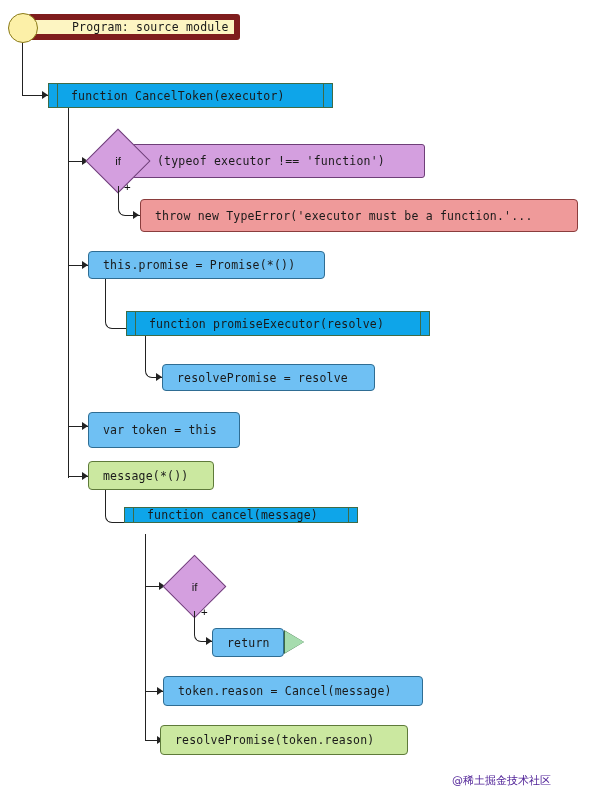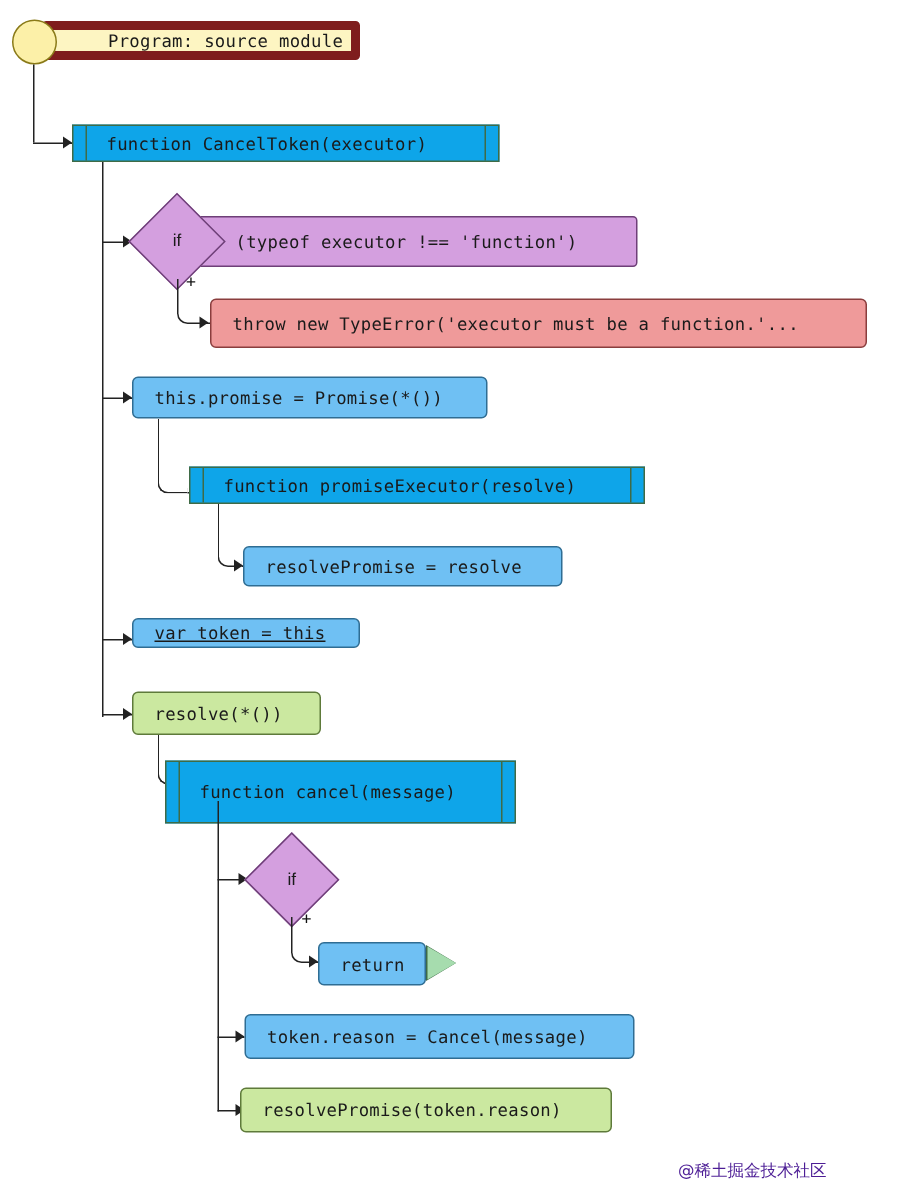--- a/index.html
+++ b/index.html
@@ -196,34 +196,34 @@
 
   <div class="elbow" style="left:145px; top:336px; width:16px; height:42px;"></div>
   <div class="hline ln" style="left:161px; top:377px; width:2px; height:1px;"></div>
   <div class="arrow-r" style="left:156px; top:373px;"></div>
   <div class="node stmt blue" style="left:162px; top:364px; width:213px; height:27px;">
     <span>resolvePromise = resolve</span>
   </div>
 
   <div class="hline ln" style="left:68px; top:426px; width:20px; height:1px;"></div>
   <div class="arrow-r" style="left:82px; top:422px;"></div>
-  <div class="node stmt blue" style="left:88px; top:412px; width:152px; height:20px;text-decoration:underline;">
+  <div class="node stmt blue" style="left:88px; top:412px; width:152px; height:36px;">
     <span>var token = this</span>
   </div>
 
   <div class="hline ln" style="left:68px; top:476px; width:20px; height:1px;"></div>
   <div class="arrow-r" style="left:82px; top:472px;"></div>
   <div class="node stmt lgreen" style="left:88px; top:461px; width:126px; height:29px;">
-    <span>resolve(*())</span>
+    <span>message(*())</span>
   </div>
 
   <div class="elbow" style="left:105px; top:490px; width:20px; height:33px;"></div>
   <div class="hline ln" style="left:125px; top:522px; width:3px; height:1px;"></div>
 
-  <div class="node func" style="left:110px; top:507px; width:234px; height:42px;">
+  <div class="node func" style="left:124px; top:507px; width:234px; height:16px;">
     <span>function cancel(message)</span>
   </div>
 
   <div class="vline ln" style="left:145px; top:534px; width:1px; height:207px;"></div>
 
   <div class="hline ln" style="left:145px; top:586px; width:20px; height:1px;"></div>
   <div class="arrow-r" style="left:159px; top:582px;"></div>
 
   <div class="diamond" style="left:172px; top:564px; width:45px; height:45px;"></div>
   <div class="diamond-label" style="left:172px; top:564px; width:45px; height:45px;">if</div>

